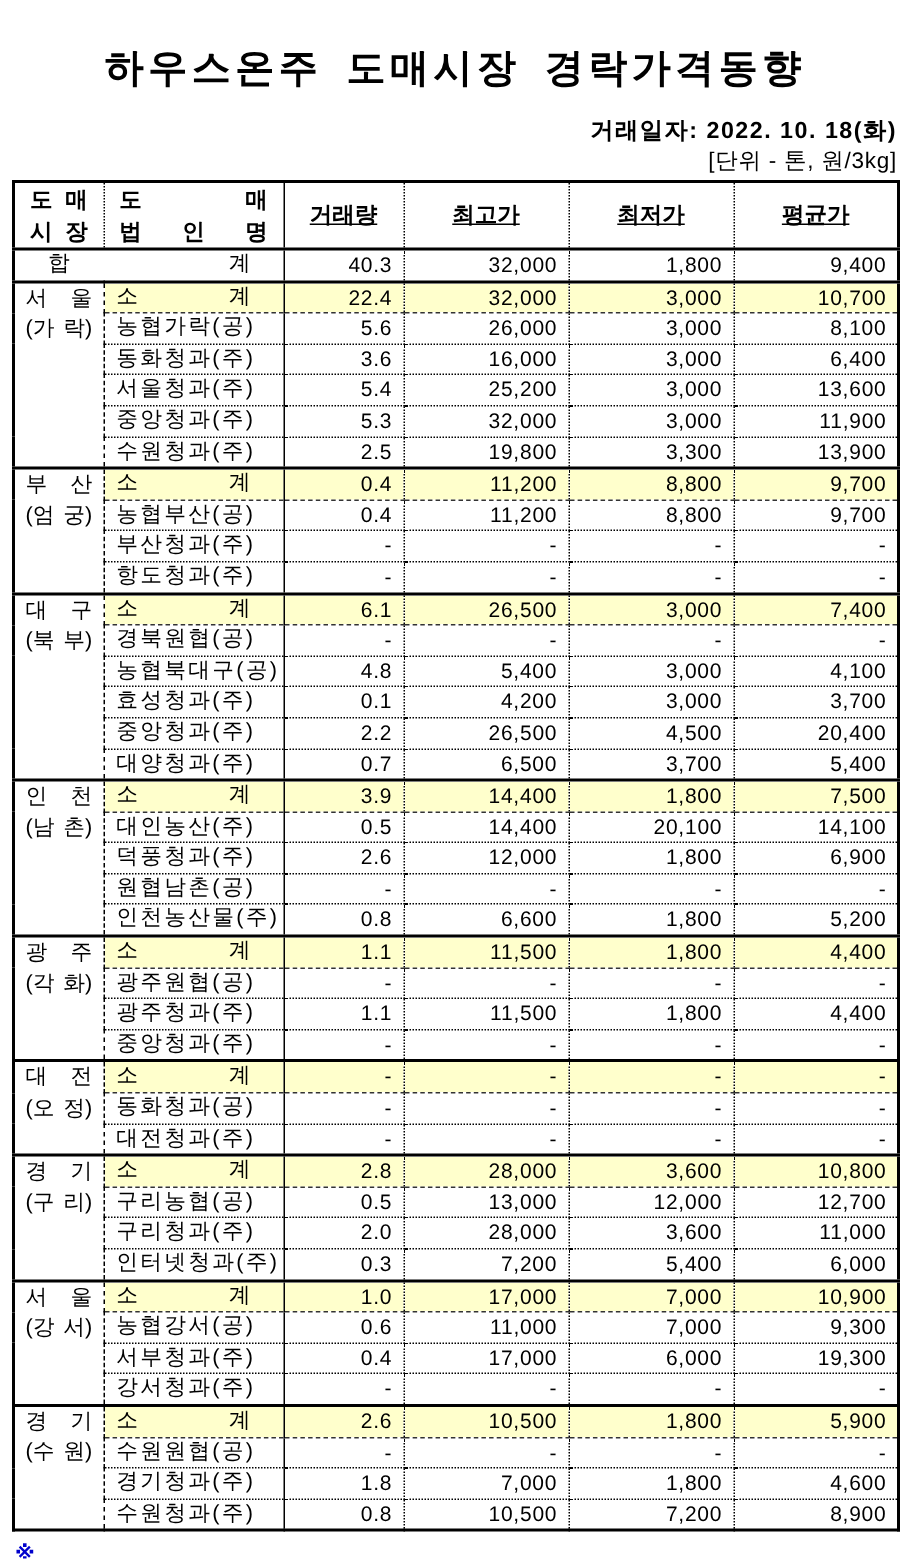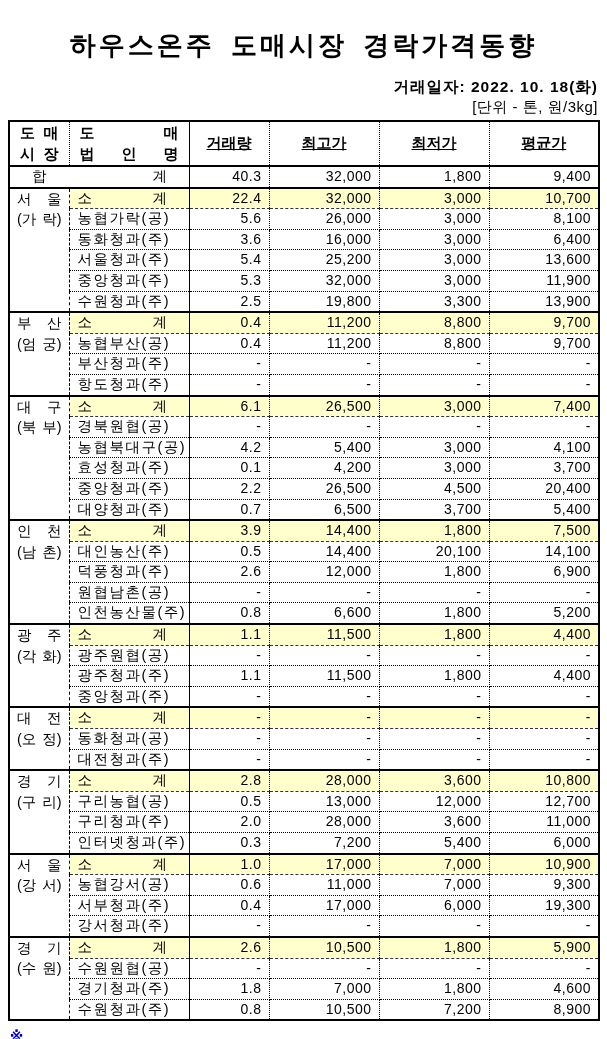--- a/index.html
+++ b/index.html
@@ -271,21 +271,21 @@
         </tr>
         <tr class="">
           <td class="name-cell">경북원협(공)</td>
           <td class="num-cell">-</td>
           <td class="num-cell">-</td>
           <td class="num-cell">-</td>
           <td class="num-cell">-</td>
         </tr>
         <tr class="">
           <td class="name-cell">농협북대구(공)</td>
-          <td class="num-cell">4.2</td>
+          <td class="num-cell">4.8</td>
           <td class="num-cell">5,400</td>
           <td class="num-cell">3,000</td>
           <td class="num-cell">4,100</td>
         </tr>
         <tr class="">
           <td class="name-cell">효성청과(주)</td>
           <td class="num-cell">0.1</td>
           <td class="num-cell">4,200</td>
           <td class="num-cell">3,000</td>
           <td class="num-cell">3,700</td>

